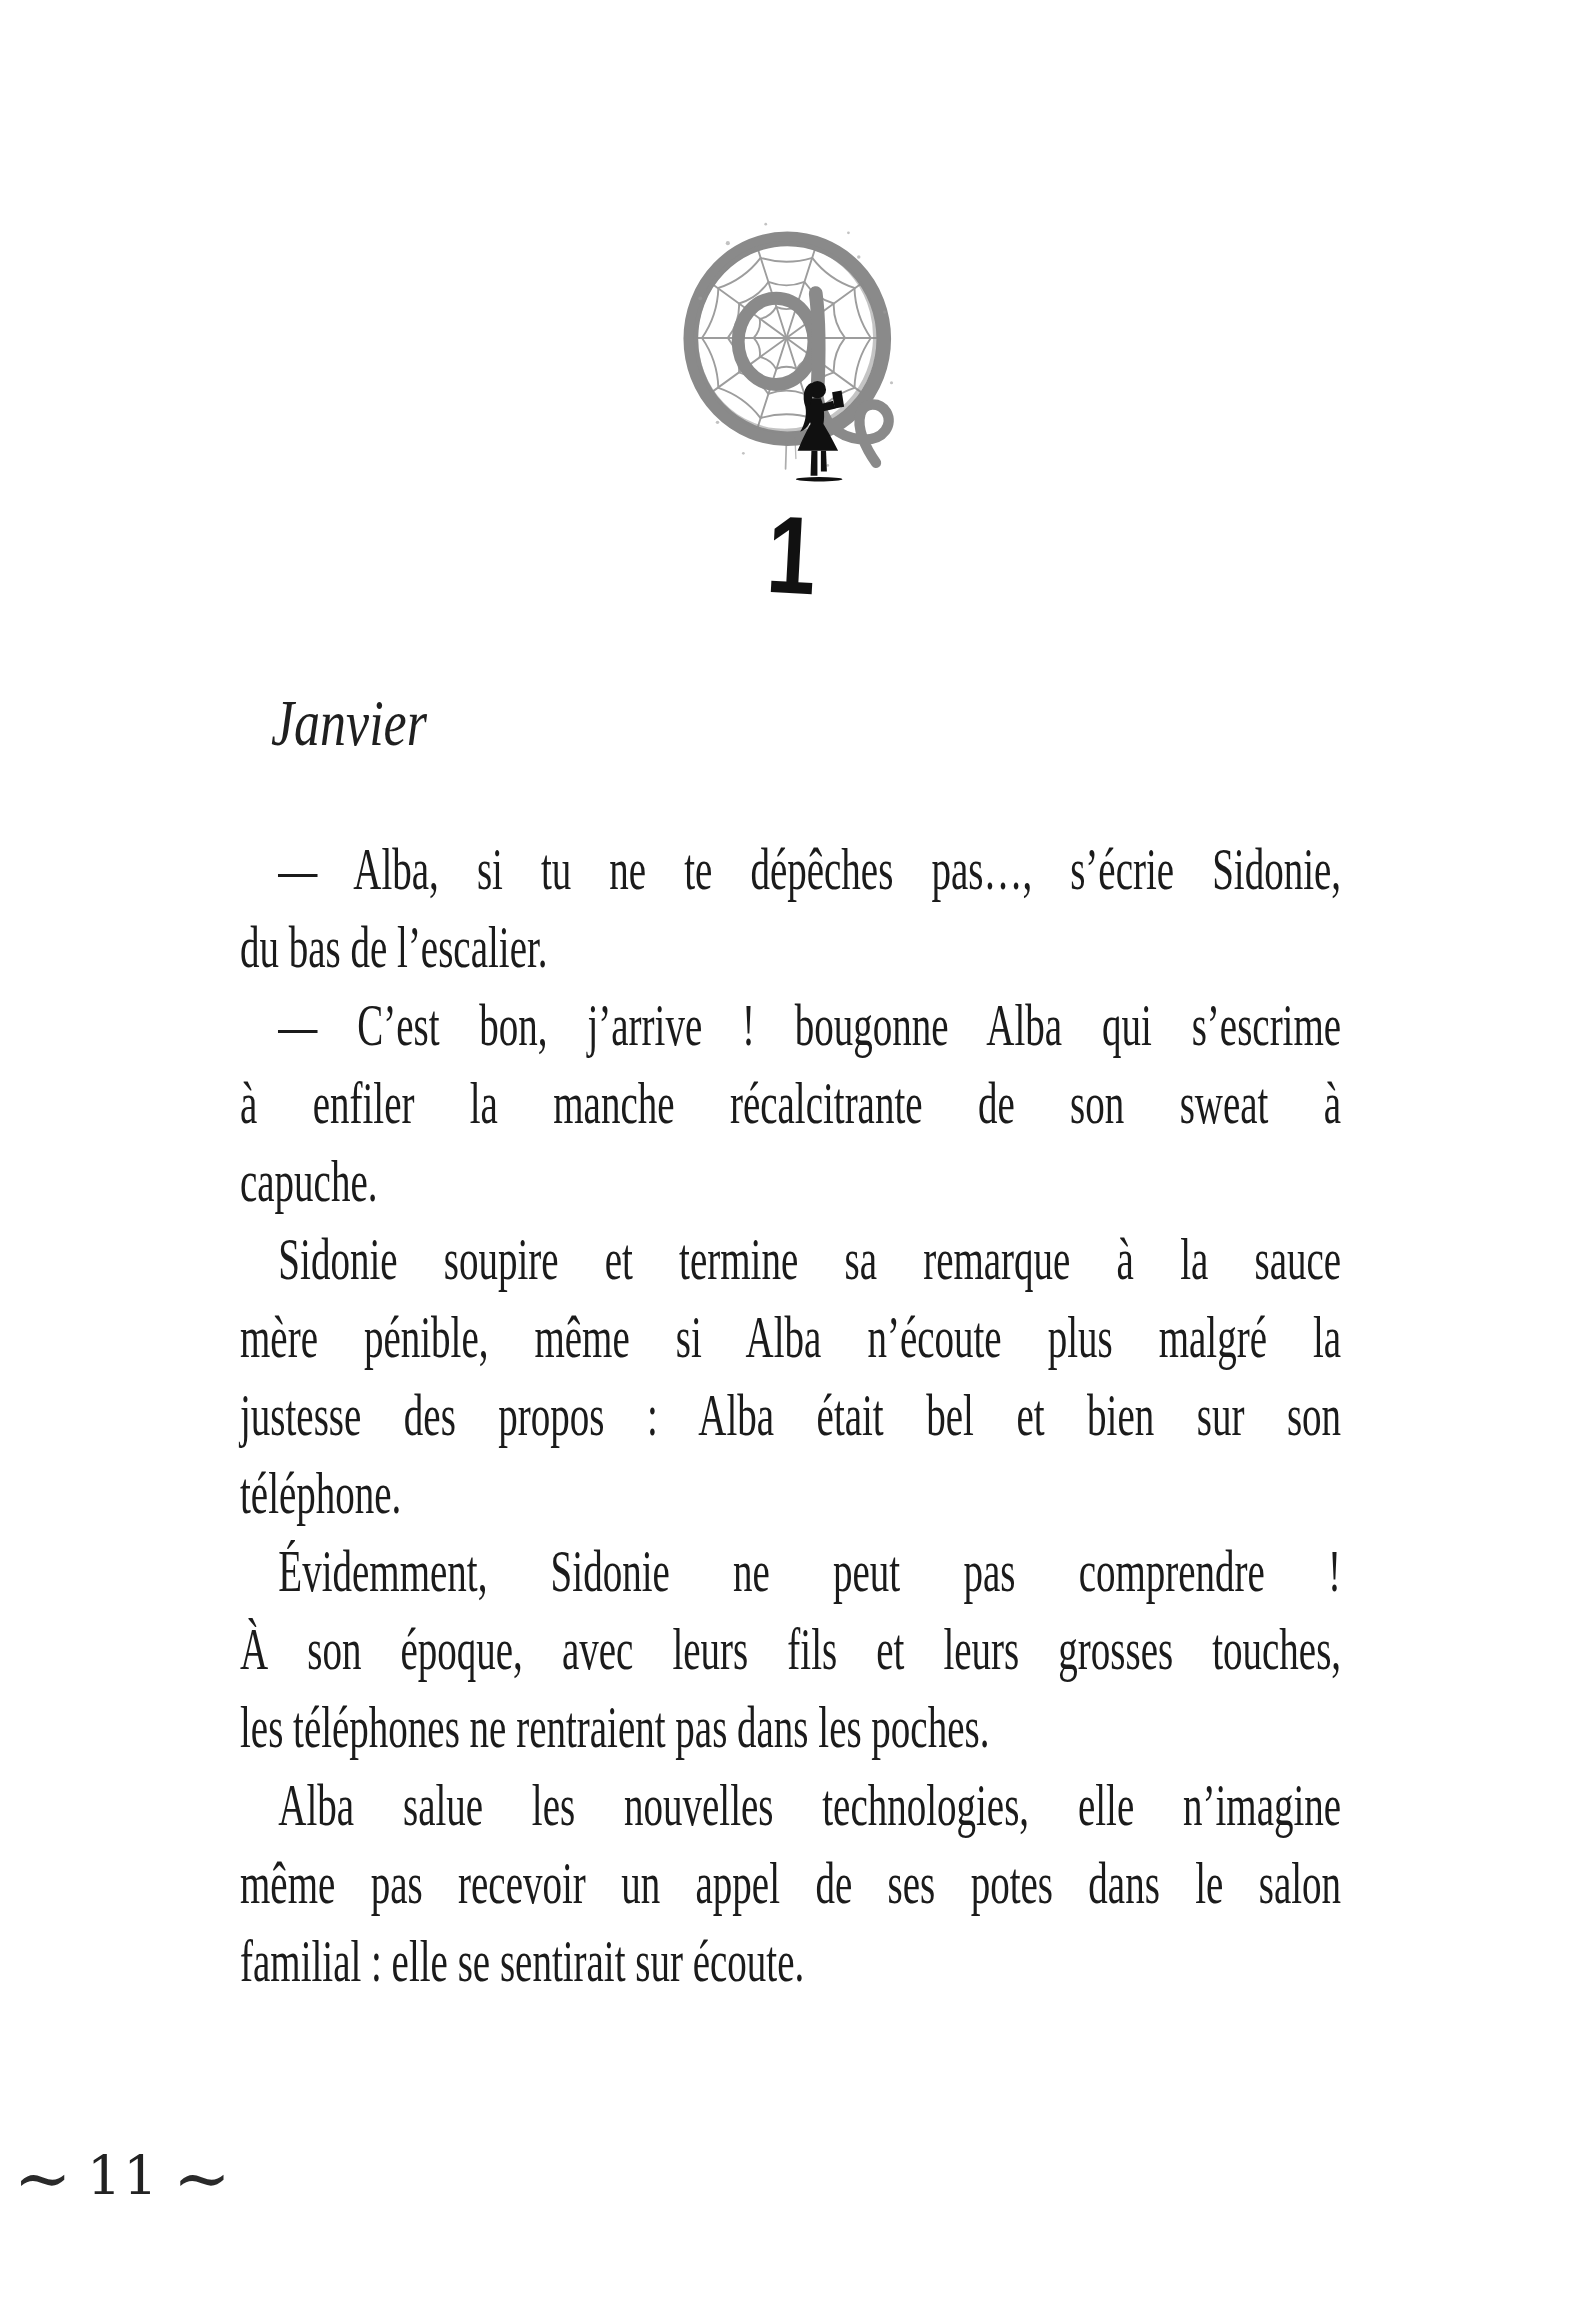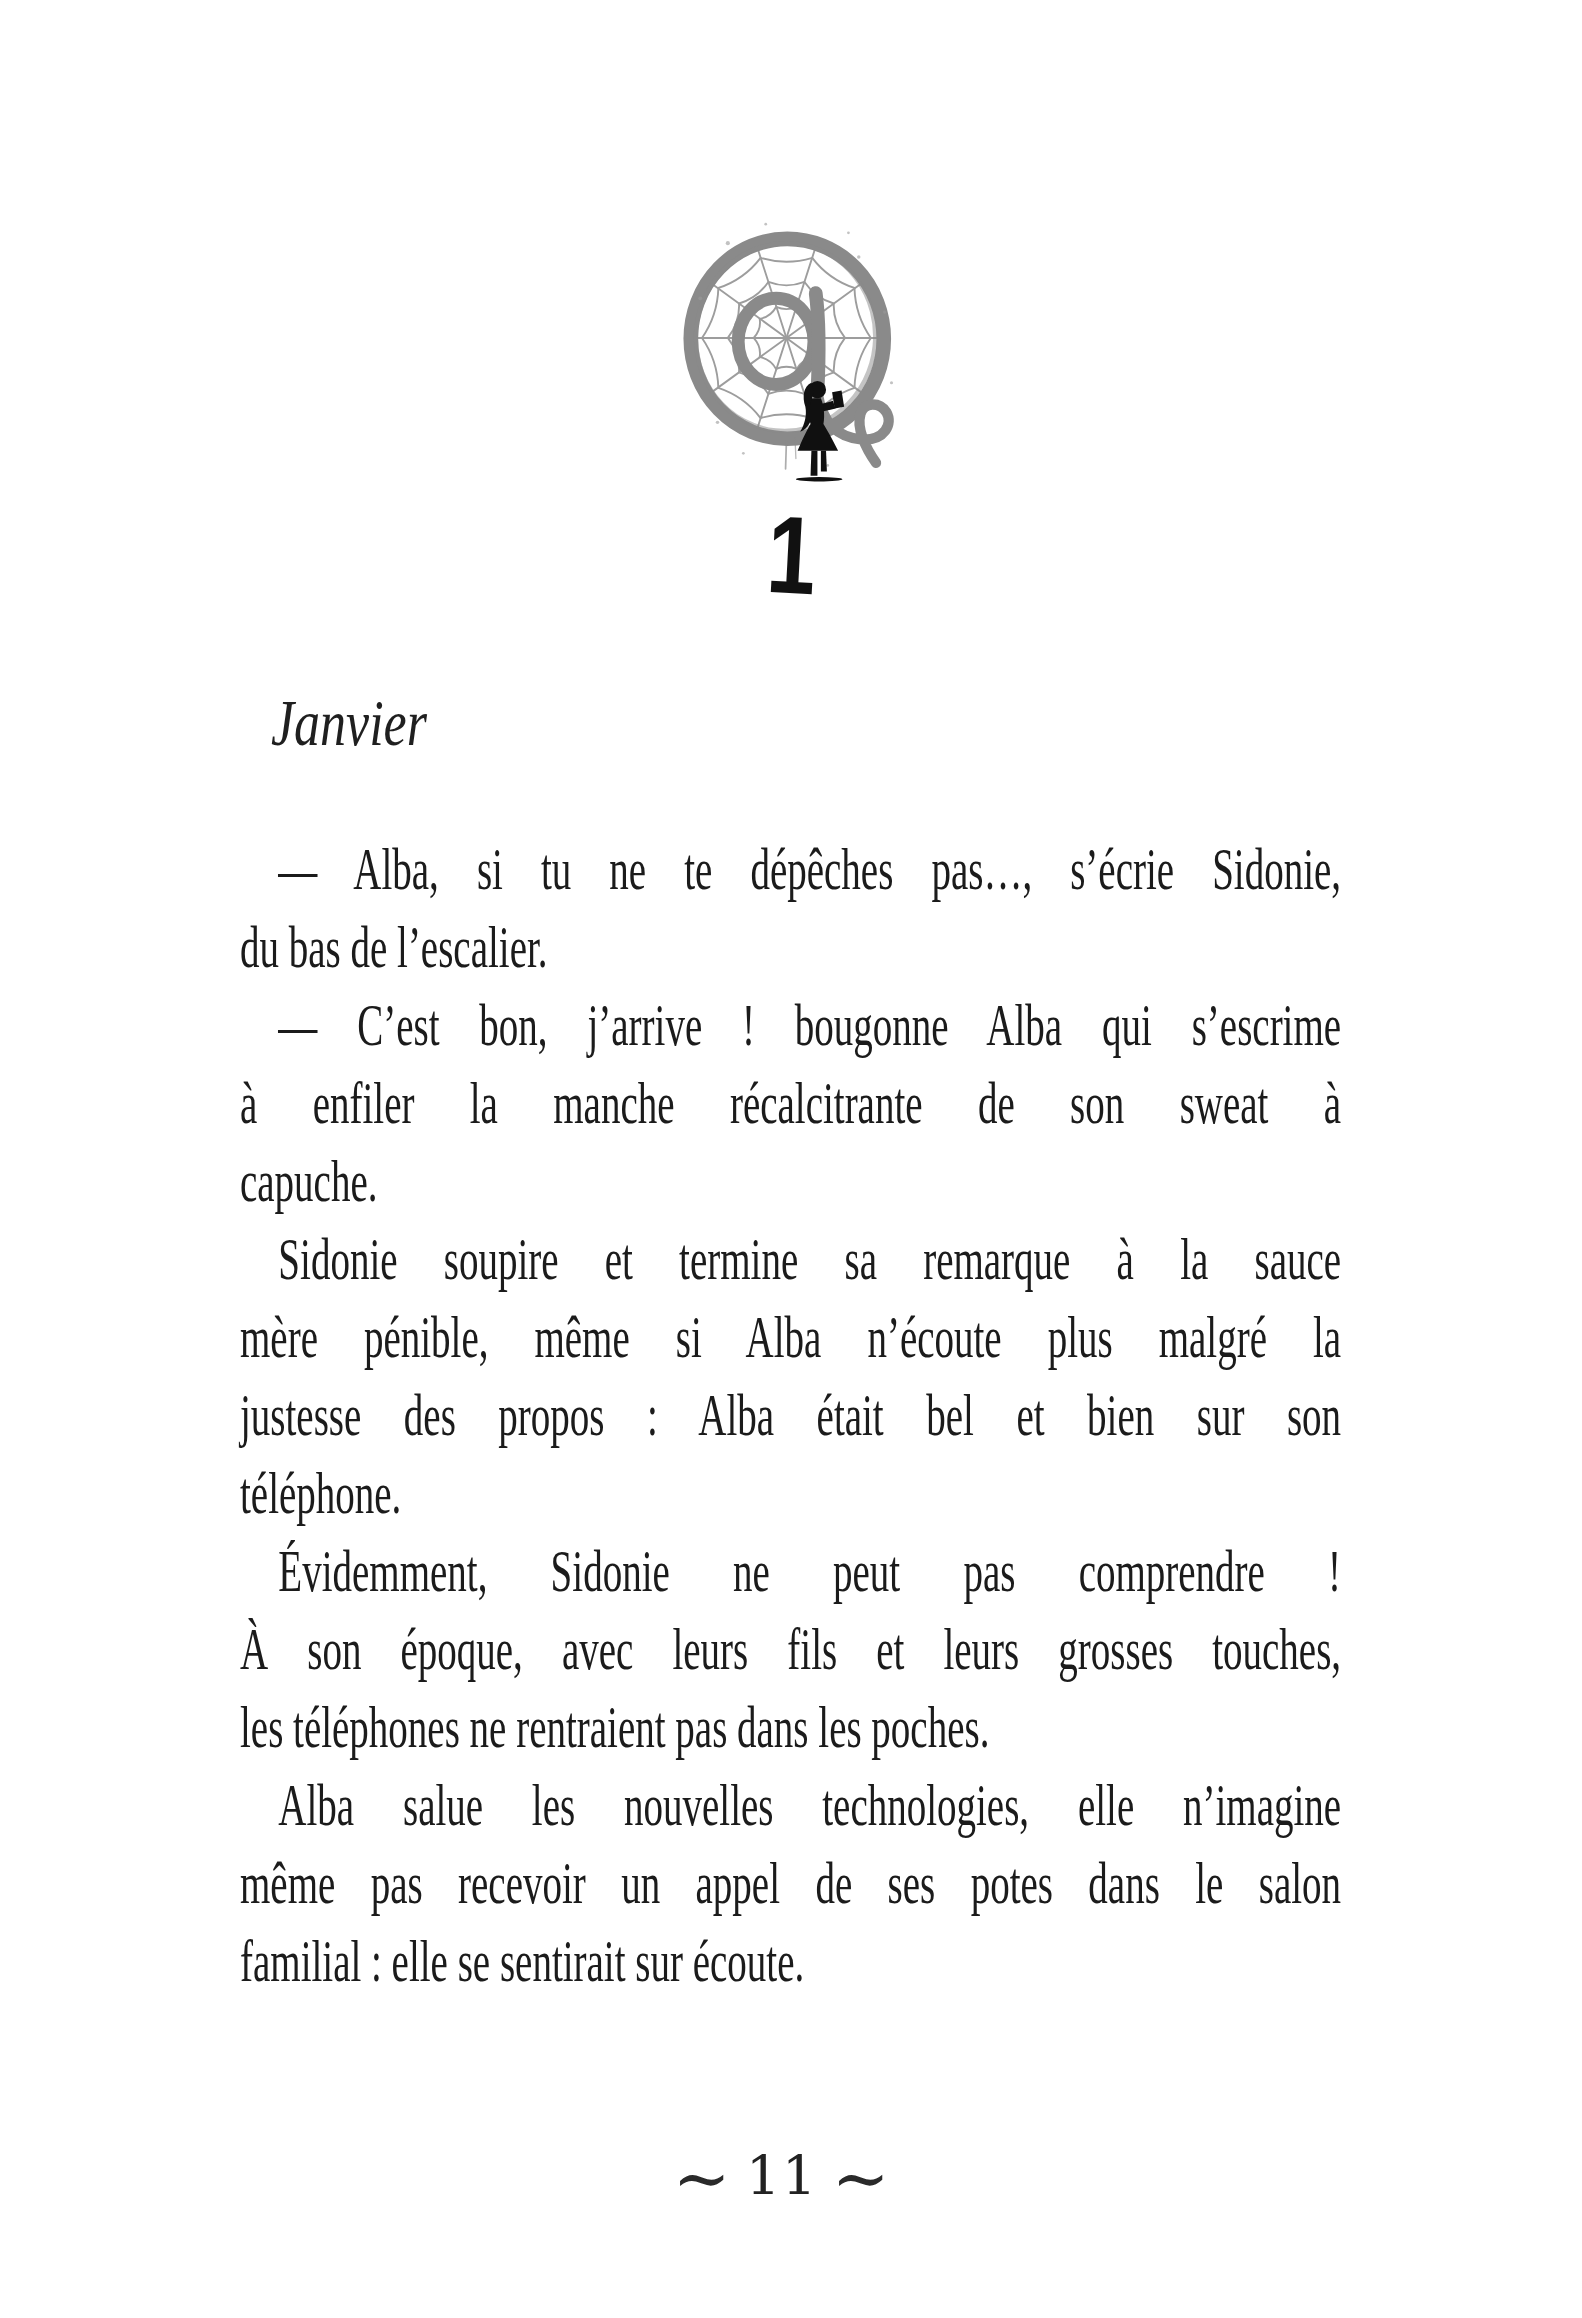--- a/index.html
+++ b/index.html
@@ -41,21 +41,21 @@
     font-size:60px;line-height:78px;
     color:#1b1b1b;
   }
   .bodytext .line{height:78px;white-space:normal;}
   .jline{text-align:justify;text-align-last:justify;}
   .lline{text-align:left;text-align-last:left;}
   .ind{text-indent:59px;}
   
   .footer{
     position:absolute;left:0;top:2142px;width:1564px;
-    text-align:center;color:#222;
+    color:#222;
     font-family:"DejaVu Serif","DejaVu Sans",serif;
     font-size:54px;line-height:69px;letter-spacing:1.7px;
   }
   .footer .orn{
     font-size:69px;vertical-align:-0.10em;margin:0 13.8px;color:#2a2a2a;
   }
 </style>
 </head>
 <body>
 

